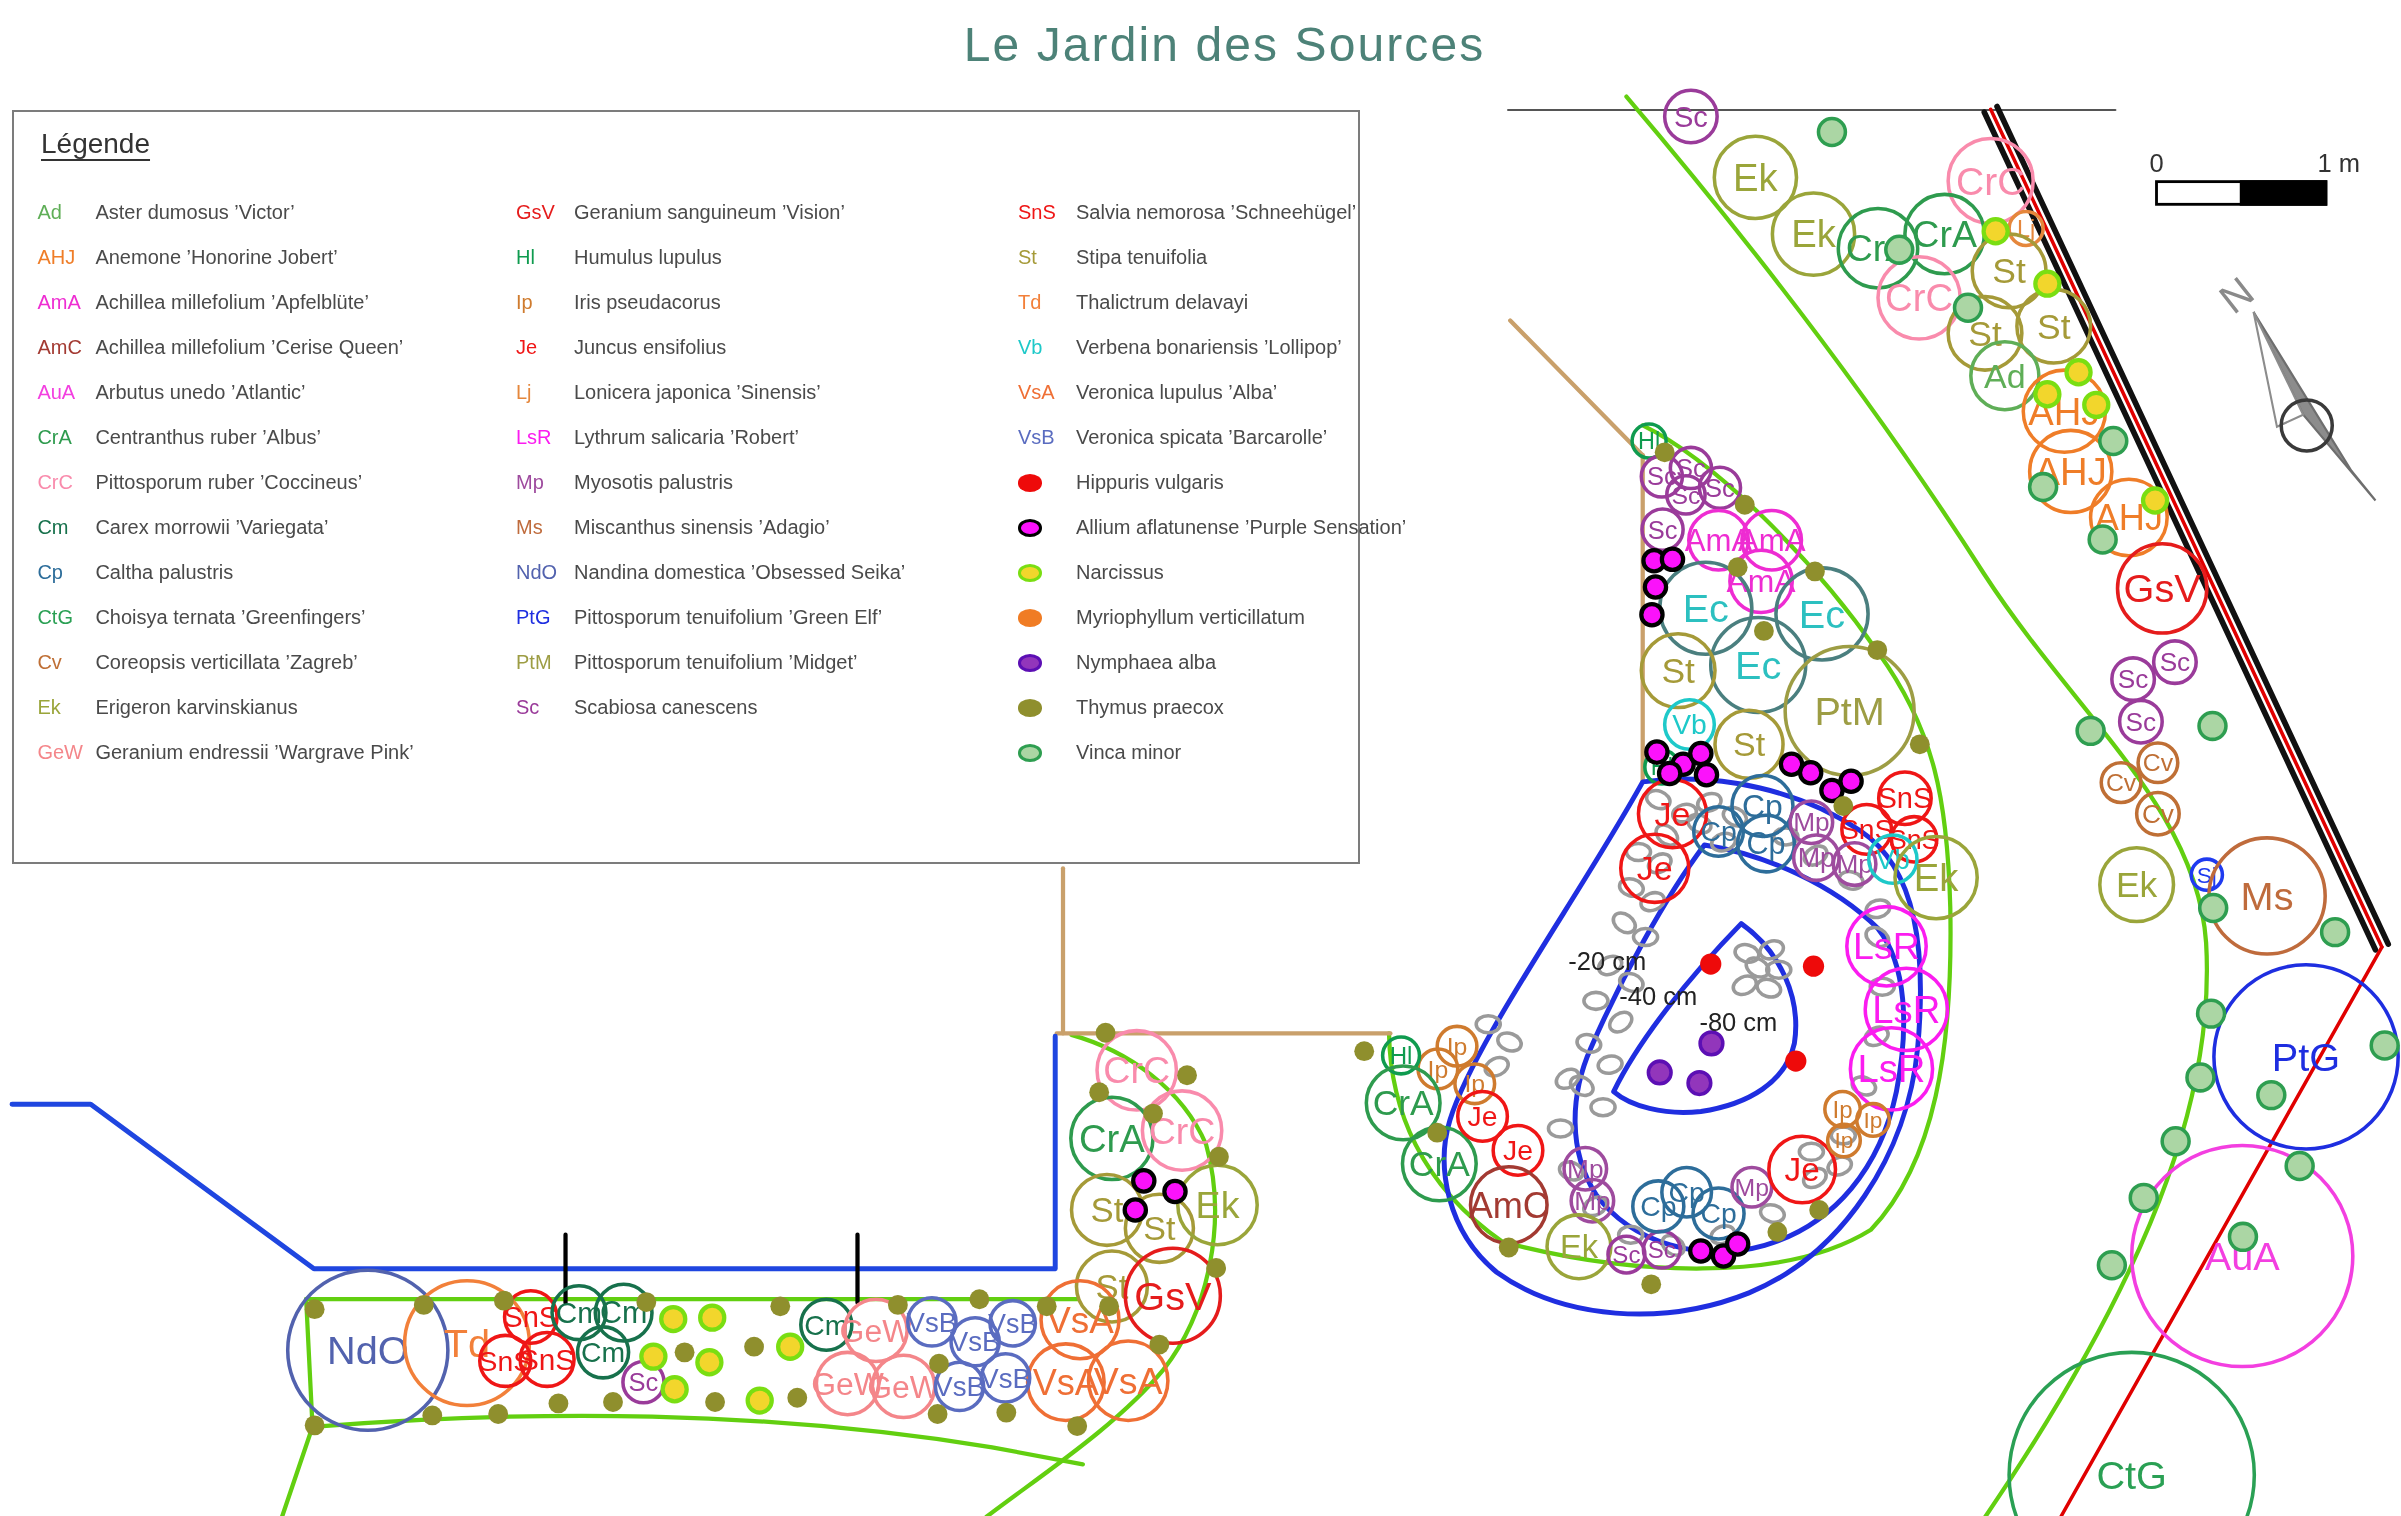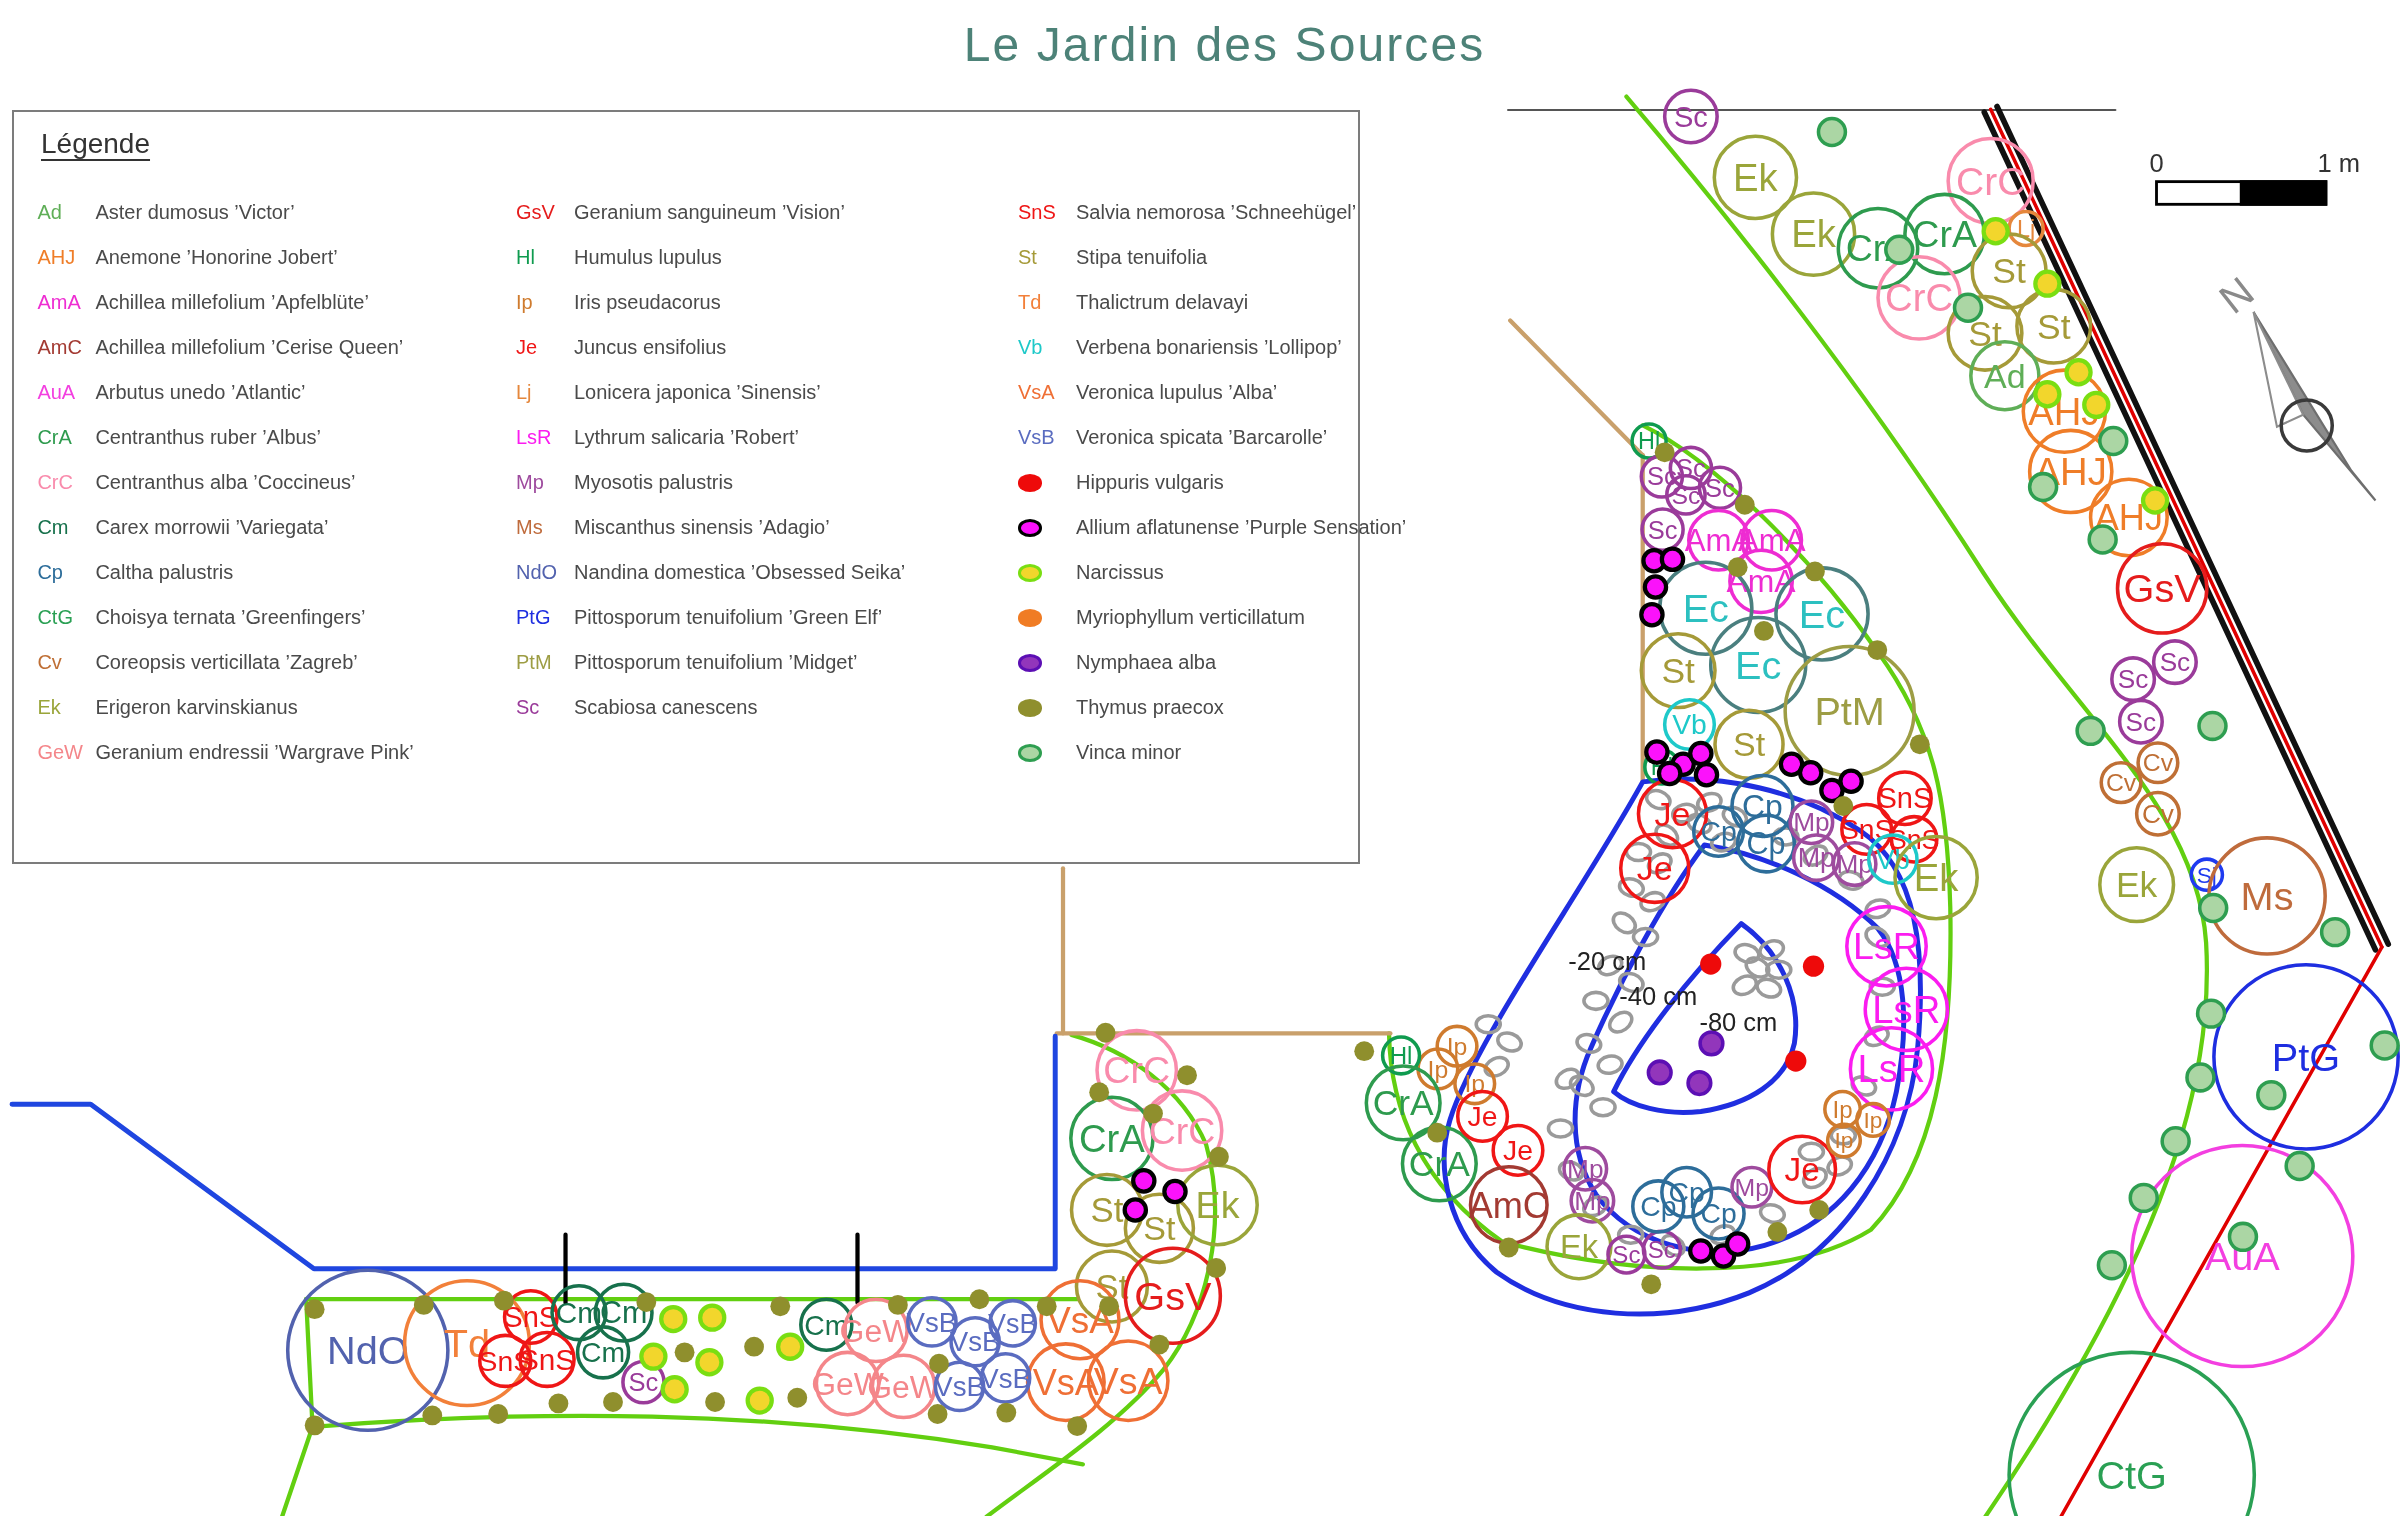--- a/index.html
+++ b/index.html
@@ -438,21 +438,21 @@
 
   <div id="legend-box">
     <span id="legend-title">Légende</span>
     <div class="leg-col" style="left:23.4px" id="leg-col1">
         <div class="leg-row"><span class="leg-code" style="color: rgb(95, 174, 87);">Ad</span><span class="leg-name">Aster dumosus ’Victor’</span></div>
         <div class="leg-row"><span class="leg-code" style="color: rgb(239, 125, 40);">AHJ</span><span class="leg-name">Anemone ’Honorine Jobert’</span></div>
         <div class="leg-row"><span class="leg-code" style="color: rgb(238, 44, 210);">AmA</span><span class="leg-name">Achillea millefolium ’Apfelblüte’</span></div>
         <div class="leg-row"><span class="leg-code" style="color: rgb(163, 58, 50);">AmC</span><span class="leg-name">Achillea millefolium ’Cerise Queen’</span></div>
         <div class="leg-row"><span class="leg-code" style="color: rgb(243, 63, 224);">AuA</span><span class="leg-name">Arbutus unedo ’Atlantic’</span></div>
         <div class="leg-row"><span class="leg-code" style="color: rgb(46, 155, 78);">CrA</span><span class="leg-name">Centranthus ruber ’Albus’</span></div>
-        <div class="leg-row"><span class="leg-code" style="color: rgb(249, 139, 172);">CrC</span><span class="leg-name">Centranthus alba ’Coccineus’</span></div>
+        <div class="leg-row"><span class="leg-code" style="color: rgb(249, 139, 172);">CrC</span><span class="leg-name">Pittosporum ruber ’Coccineus’</span></div>
         <div class="leg-row"><span class="leg-code" style="color: rgb(23, 113, 76);">Cm</span><span class="leg-name">Carex morrowii ’Variegata’</span></div>
         <div class="leg-row"><span class="leg-code" style="color: rgb(45, 109, 154);">Cp</span><span class="leg-name">Caltha palustris</span></div>
         <div class="leg-row"><span class="leg-code" style="color: rgb(42, 160, 84);">CtG</span><span class="leg-name">Choisya ternata ’Greenfingers’</span></div>
         <div class="leg-row"><span class="leg-code" style="color: rgb(191, 111, 53);">Cv</span><span class="leg-name">Coreopsis verticillata ’Zagreb’</span></div>
         <div class="leg-row"><span class="leg-code" style="color: rgb(154, 165, 58);">Ek</span><span class="leg-name">Erigeron karvinskianus</span></div>
         <div class="leg-row"><span class="leg-code" style="color: rgb(244, 134, 138);">GeW</span><span class="leg-name">Geranium endressii ’Wargrave Pink’</span></div>
       </div>
     <div class="leg-col" style="left:502px" id="leg-col2">
         <div class="leg-row"><span class="leg-code" style="color: rgb(229, 28, 28);">GsV</span><span class="leg-name">Geranium sanguineum ’Vision’</span></div>
         <div class="leg-row"><span class="leg-code" style="color: rgb(15, 155, 79);">Hl</span><span class="leg-name">Humulus lupulus</span></div>

